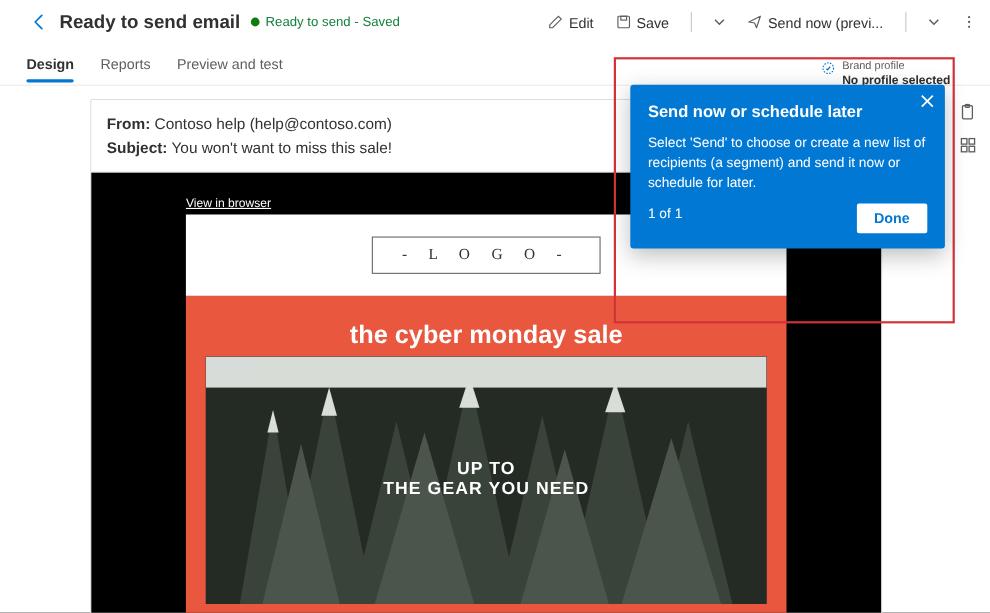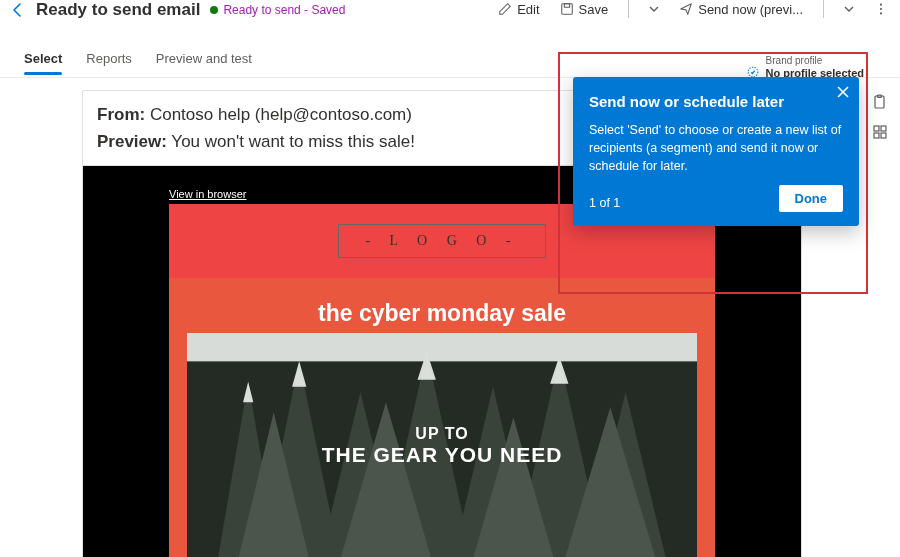--- a/index.html
+++ b/index.html
@@ -9,29 +9,29 @@
     color: #323130;
     width: 900px;
     height: 557px;
     overflow: hidden;
     background: #fff;
     position: relative;
   }
   
   .header {
     display: flex;
-    align-items: flex-start;
+    align-items: center;
     justify-content: space-between;
     height: 40px;
-    padding: 0 12px 0 10px;
+    padding: 0 12px 0 28px;
   }
   .header-left { display: flex; align-items: center; gap: 10px; }
   .back-arrow svg { display: block; }
   .page-title { font-size: 17px; font-weight: 600; }
-  .status-pill { display: flex; align-items: center; gap: 5px; color: #a21caf; font-size: 12px; }
+  .status-pill { display: flex; align-items: center; gap: 5px; color: #15803d; font-size: 12px; }
   .status-dot { width: 8px; height: 8px; background: #107c10; border-radius: 50%; }
   .header-right { display: flex; align-items: center; gap: 20px; }
   .hdr-btn { display: flex; align-items: center; gap: 5px; color: #323130; cursor: pointer; font-size: 13px; }
   .hdr-btn svg { display: block; }
   .divider-v { width: 1px; height: 18px; background: #c8c6c4; }
   .chev { color: #605e5c; }
   
   .tabs {
     display: flex;
     align-items: center;
@@ -42,80 +42,80 @@
   }
   .tab { color: #605e5c; cursor: pointer; padding: 8px 0; font-size: 13px; }
   .tab.active { color: #323130; font-weight: 600; position: relative; }
   .tab.active::after {
     content: ""; position: absolute; left: 0; right: 0; bottom: -1px;
     height: 3px; background: #0078d4; border-radius: 2px;
   }
   
   .brand-chip {
     position: absolute; top: 55px; right: 36px;
-    display: flex; align-items: flex-end; gap: 6px;
+    display: flex; align-items: flex-start; gap: 6px;
     font-size: 11px; color: #605e5c;
   }
   .brand-gear svg { display:block; color:#0078d4;}
   .brand-label { display:flex; flex-direction:column; line-height:1.15;}
   .brand-label .t1 { font-size: 10px; }
   .brand-label .t2 { font-weight:600; color:#323130; font-size:11px;}
   
   .canvas-wrap {
     position: absolute; left: 82px; top: 90px; width: 720px;
     border: 1px solid #e1dfdd; border-radius: 2px; background: #fff;
   }
   .meta {
     padding: 10px 14px; border-bottom: 1px solid #e1dfdd;
-    font-size: 17px; line-height: 1.6;
+    font-size: 14px; line-height: 1.6;
   }
   .meta b { font-weight: 600; }
   .email-preview { background: #000; padding: 22px 86px 0; }
   .view-in-browser { color: #fff; font-size: 11px; text-decoration: underline; display:block; margin-bottom: 4px; }
-  .logo-row { background:#ef4444; display:flex; justify-content:center; padding:20px 0; }
+  .logo-row { background:#ffffff; display:flex; justify-content:center; padding:20px 0; }
   .logo-box {
     border: 1px solid #666; padding: 8px 26px;
     font-family: Georgia, serif; letter-spacing: 8px; font-size: 14px;
   }
   .hero-band {
     background: #e8573e; color:#fff; text-align:center;
     padding: 22px 18px 18px;
   }
   .hero-title { font-size: 23px; font-weight: 600; margin-bottom: 6px; }
   .hero-image {
     position: relative; height: 225px; overflow: hidden;
     display:flex; flex-direction:column; justify-content:center; align-items:center;
     color:#fff;
     background: #2b2f2b;
   }
   .hero-image svg.bg { position:absolute; inset:0; width:100%; height:100%; }
   .up-to { position:relative; font-size:16px; font-weight:600; letter-spacing:1px; }
   .percent { position:relative; font-size:52px; font-weight:700; letter-spacing:2px; margin: 6px 0; }
-  .gear-line { position:relative; font-size:21px; font-weight:600; letter-spacing:1px; }
+  .gear-line { position:relative; font-size:16px; font-weight:600; letter-spacing:1px; }
   
   .rtool {
     position:absolute; right: 10px; top: 92px; display:flex; flex-direction:column; gap:10px;
     color:#605e5c;
   }
   .rtool .ico { width:20px; height:20px; display:flex; align-items:center; justify-content:center; cursor:pointer;}
   
   .hl-border {
     position: absolute; top: 52px; left: 558px; width: 310px; height: 242px;
     border: 2px solid #d13438; pointer-events: none;
   }
   
   .tip {
     position: absolute; top: 77px; left: 573px; width: 286px;
     background: #0078d4; color: #fff; border-radius: 3px;
     padding: 14px 16px 14px; box-shadow: 0 6px 20px rgba(0,0,0,0.25);
     font-size: 12.5px; line-height: 1.45;
   }
   .tip h3 { font-size: 15px; font-weight: 600; margin-bottom: 8px; }
   .tip p { margin-bottom: 10px; }
-  .tip-footer { display:flex; justify-content:space-between; align-items:flex-end; margin-top: 6px;}
+  .tip-footer { display:flex; justify-content:space-between; align-items:flex-start; margin-top: 6px;}
   .tip-close { position:absolute; top:8px; right:10px; cursor:pointer; }
   .tip-done {
     background:#ffffff; color:#0078d4; border:none; padding:6px 16px;
     font-size:13px; font-weight:600; border-radius:2px; cursor:pointer;
   }
 </style>
 </head>
 <body>
 
 <div class="header">
@@ -173,42 +173,42 @@
       <svg width="14" height="14" viewBox="0 0 16 16">
           <circle cx="8" cy="3" r="1.2" fill="#605e5c"></circle>
           <circle cx="8" cy="8" r="1.2" fill="#605e5c"></circle>
           <circle cx="8" cy="13" r="1.2" fill="#605e5c"></circle>
         </svg>
     </span>
   </div>
 </div>
 
 <div class="tabs">
-  <span class="tab active">Select</span>
+  <span class="tab active">Design</span>
   <span class="tab">Reports</span>
   <span class="tab">Preview and test</span>
 </div>
 
 <div class="brand-chip">
   <span class="brand-gear">
     <svg width="14" height="14" viewBox="0 0 16 16">
         <circle cx="8" cy="8" r="5.5" fill="none" stroke="#0078d4" stroke-width="1.2" stroke-dasharray="1.5 1.5"></circle>
         <path d="M6 8.5 L7.2 9.7 L10 6.5" stroke="#0078d4" stroke-width="1.4" fill="none"></path>
       </svg>
   </span>
   <span class="brand-label">
     <span class="t1">Brand profile</span>
     <span class="t2">No profile selected</span>
   </span>
 </div>
 
 <div class="canvas-wrap">
   <div class="meta">
     <div><b>From:</b> <span>Contoso help (help@contoso.com)</span></div>
-    <div><b>Preview:</b> <span>You won't want to miss this sale!</span></div>
+    <div><b>Subject:</b> <span>You won't want to miss this sale!</span></div>
   </div>
   <div class="email-preview">
     <a class="view-in-browser">View in browser</a>
     <div class="logo-row">
       <div class="logo-box">- L O G O -</div>
     </div>
     <div class="hero-band">
       <div class="hero-title">the cyber monday sale</div>
       <div class="hero-image">
         <svg class="bg" viewBox="0 0 500 225" preserveAspectRatio="xMidYMid slice">

